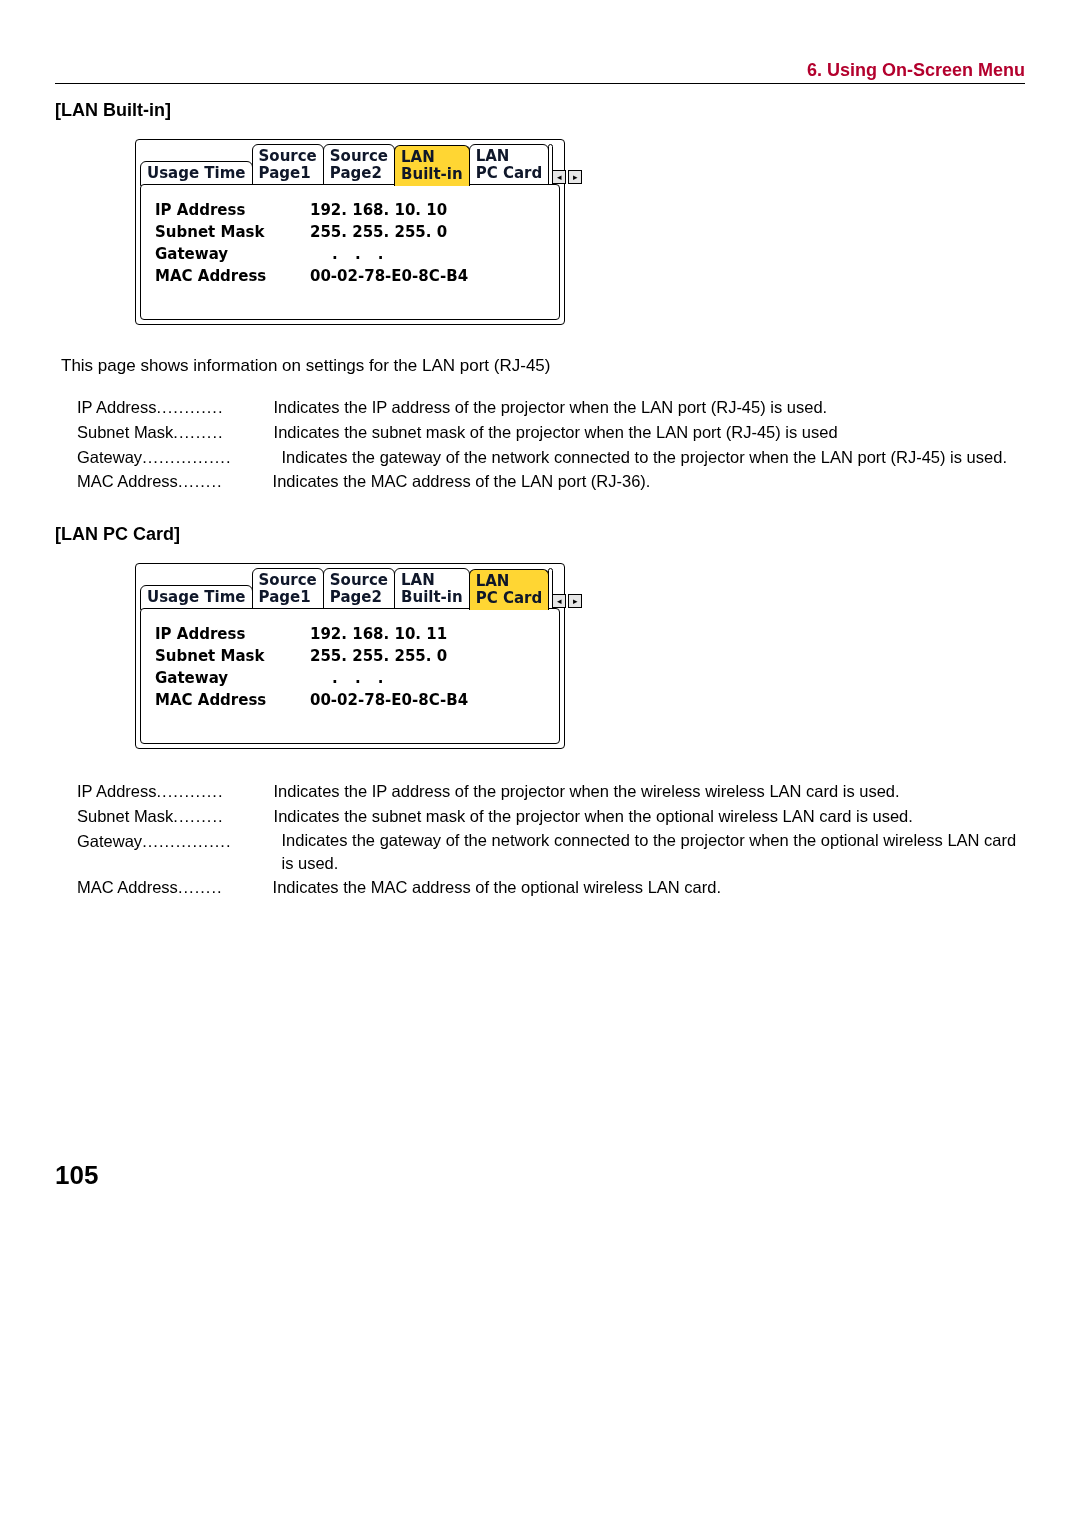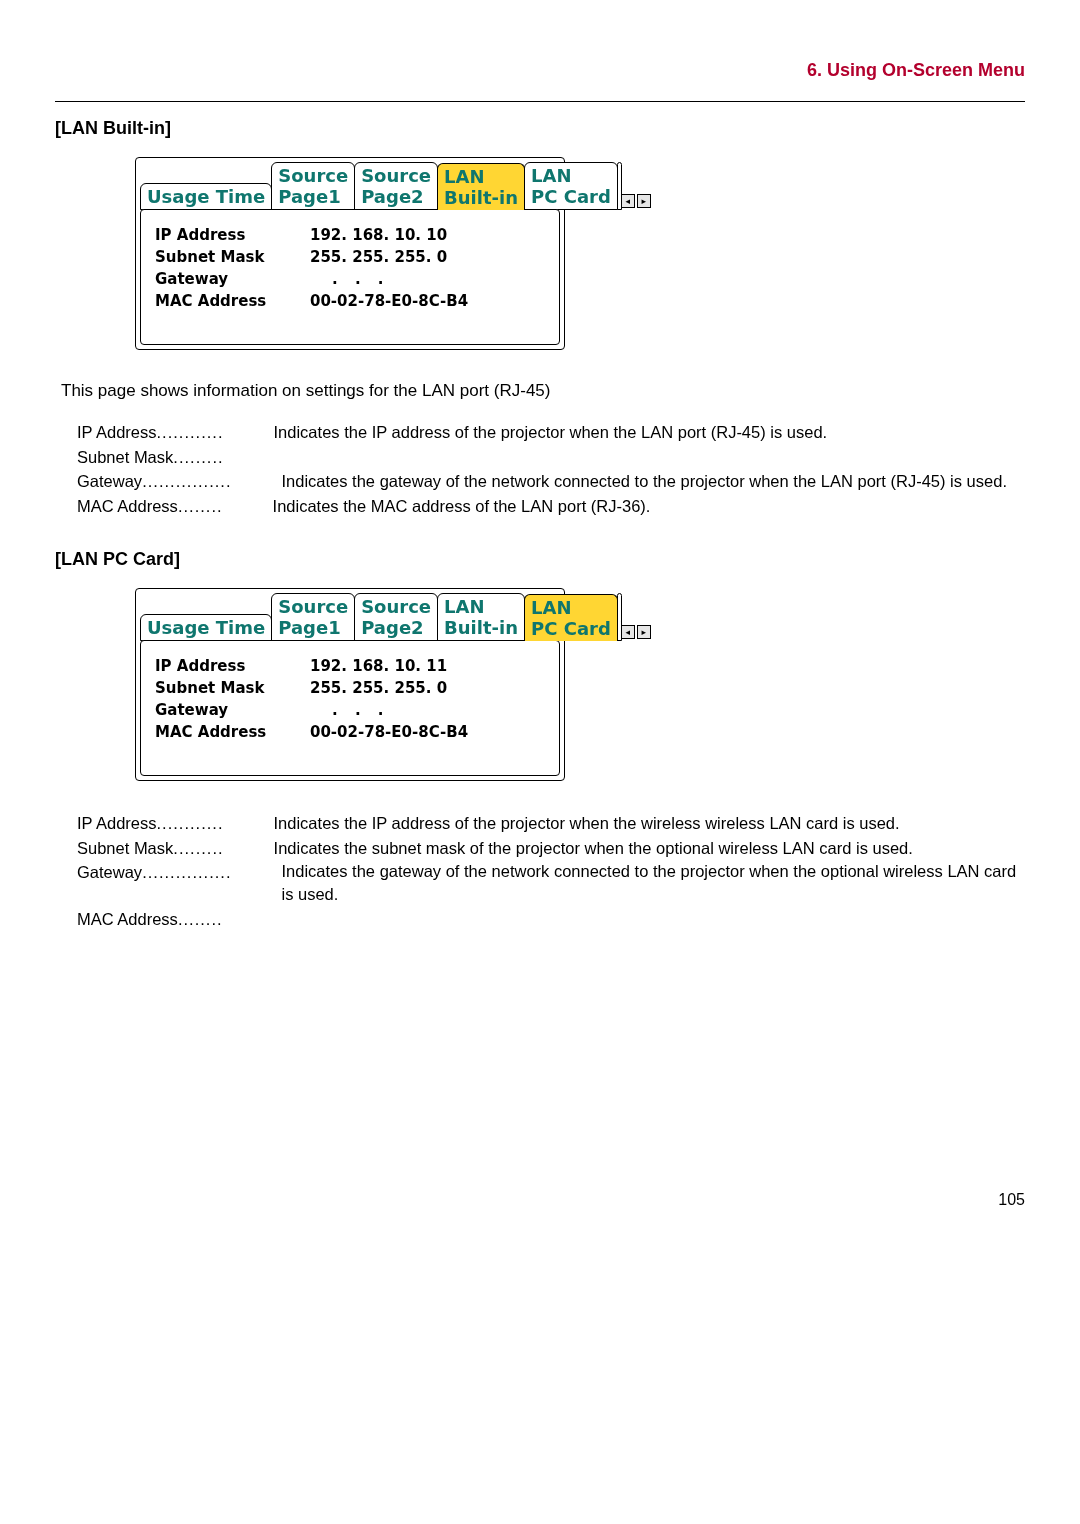--- a/index.html
+++ b/index.html
@@ -12,21 +12,21 @@
   }
   .page {
     padding: 60px 55px 40px 55px;
     box-sizing: border-box;
   }
   .chapter-head {
     color: #b3002d;
     font-weight: 700;
     font-size: 18px;
     text-align: right;
-    padding-bottom: 20px;
+    padding-bottom: 2px;
     border-bottom: 1px solid #000;
     margin-bottom: 16px;
   }
   .sec-head {
     font-weight: 700;
     font-size: 18px;
     margin: 0 0 18px 0;
   }
   .sec-block { margin-bottom: 30px; }
   .osd-wrap {
@@ -40,32 +40,32 @@
     background: #fff;
     box-sizing: border-box;
     padding: 4px;
     font-family: "DejaVu Sans", Arial, sans-serif;
   }
   .tabrow {
     display: flex;
     align-items: flex-end;
   }
   .tab {
-    font-size: 18px;
+    font-size: 15px;
     font-weight: 700;
     line-height: 1.15;
     padding: 3px 6px 2px 6px;
     border: 1.5px solid #000;
     border-top-left-radius: 6px;
     border-top-right-radius: 6px;
     margin-right: -1px;
     background: #fff;
     white-space: pre;
     text-align: left;
-    color: #0f766e;
+    color: #0f172a;
   }
   .tab.sel {
     background: #ffd633;
     
     border-bottom: none;
     position: relative;
     z-index: 2;
   }
   .tab.trunc {
     width: 14px;
@@ -136,23 +136,23 @@
     white-space: pre;
     letter-spacing: 1px;
   }
   .def-desc {
     flex: 1;
     padding-left: 6px;
     margin-left: 44px;
   }
   .def-row.vtop .def-desc { line-height: 1.4; }
   .pagenum {
-    text-align: right;
-    font-weight: 400;
-    font-size: 16px;
+    text-align: left;
+    font-weight: 700;
+    font-size: 26px;
     margin-top: 260px;
   }
 </style>
 </head>
 <body>
 
 <div class="page">
 
   <div class="chapter-head">6. Using On-Screen Menu</div>
 
@@ -203,20 +203,21 @@
 
     <div class="def-list">
       <div class="def-row">
         <span class="def-term">IP Address</span>
         <span class="def-dots">............</span>
         <span class="def-desc">Indicates the IP address of the projector when the LAN port (RJ-45) is used.</span>
       </div>
       <div class="def-row">
         <span class="def-term">Subnet Mask</span>
         <span class="def-dots">.........</span>
+        <span class="def-desc">Indicates the subnet mask of the projector when the LAN port (RJ-45) is used</span>
       </div>
       <div class="def-row">
         <span class="def-term">Gateway</span>
         <span class="def-dots">................</span>
         <span class="def-desc">Indicates the gateway of the network connected to the projector when the LAN port (RJ-45) is used.</span>
       </div>
       <div class="def-row">
         <span class="def-term">MAC Address</span>
         <span class="def-dots">........</span>
         <span class="def-desc">Indicates the MAC address of the LAN port (RJ-36).</span>
@@ -280,19 +281,20 @@
         <span class="def-desc">Indicates the subnet mask of the projector when the optional wireless LAN card is used.</span>
       </div>
       <div class="def-row vtop">
         <span class="def-term">Gateway</span>
         <span class="def-dots">................</span>
         <span class="def-desc">Indicates the gateway of the network connected to the projector when the optional wireless LAN card is used.</span>
       </div>
       <div class="def-row">
         <span class="def-term">MAC Address</span>
         <span class="def-dots">........</span>
+        <span class="def-desc">Indicates the MAC address of the optional wireless LAN card.</span>
       </div>
     </div>
   </div>
 
   <div class="pagenum">105</div>
 
 </div>
 
 </body></html>

